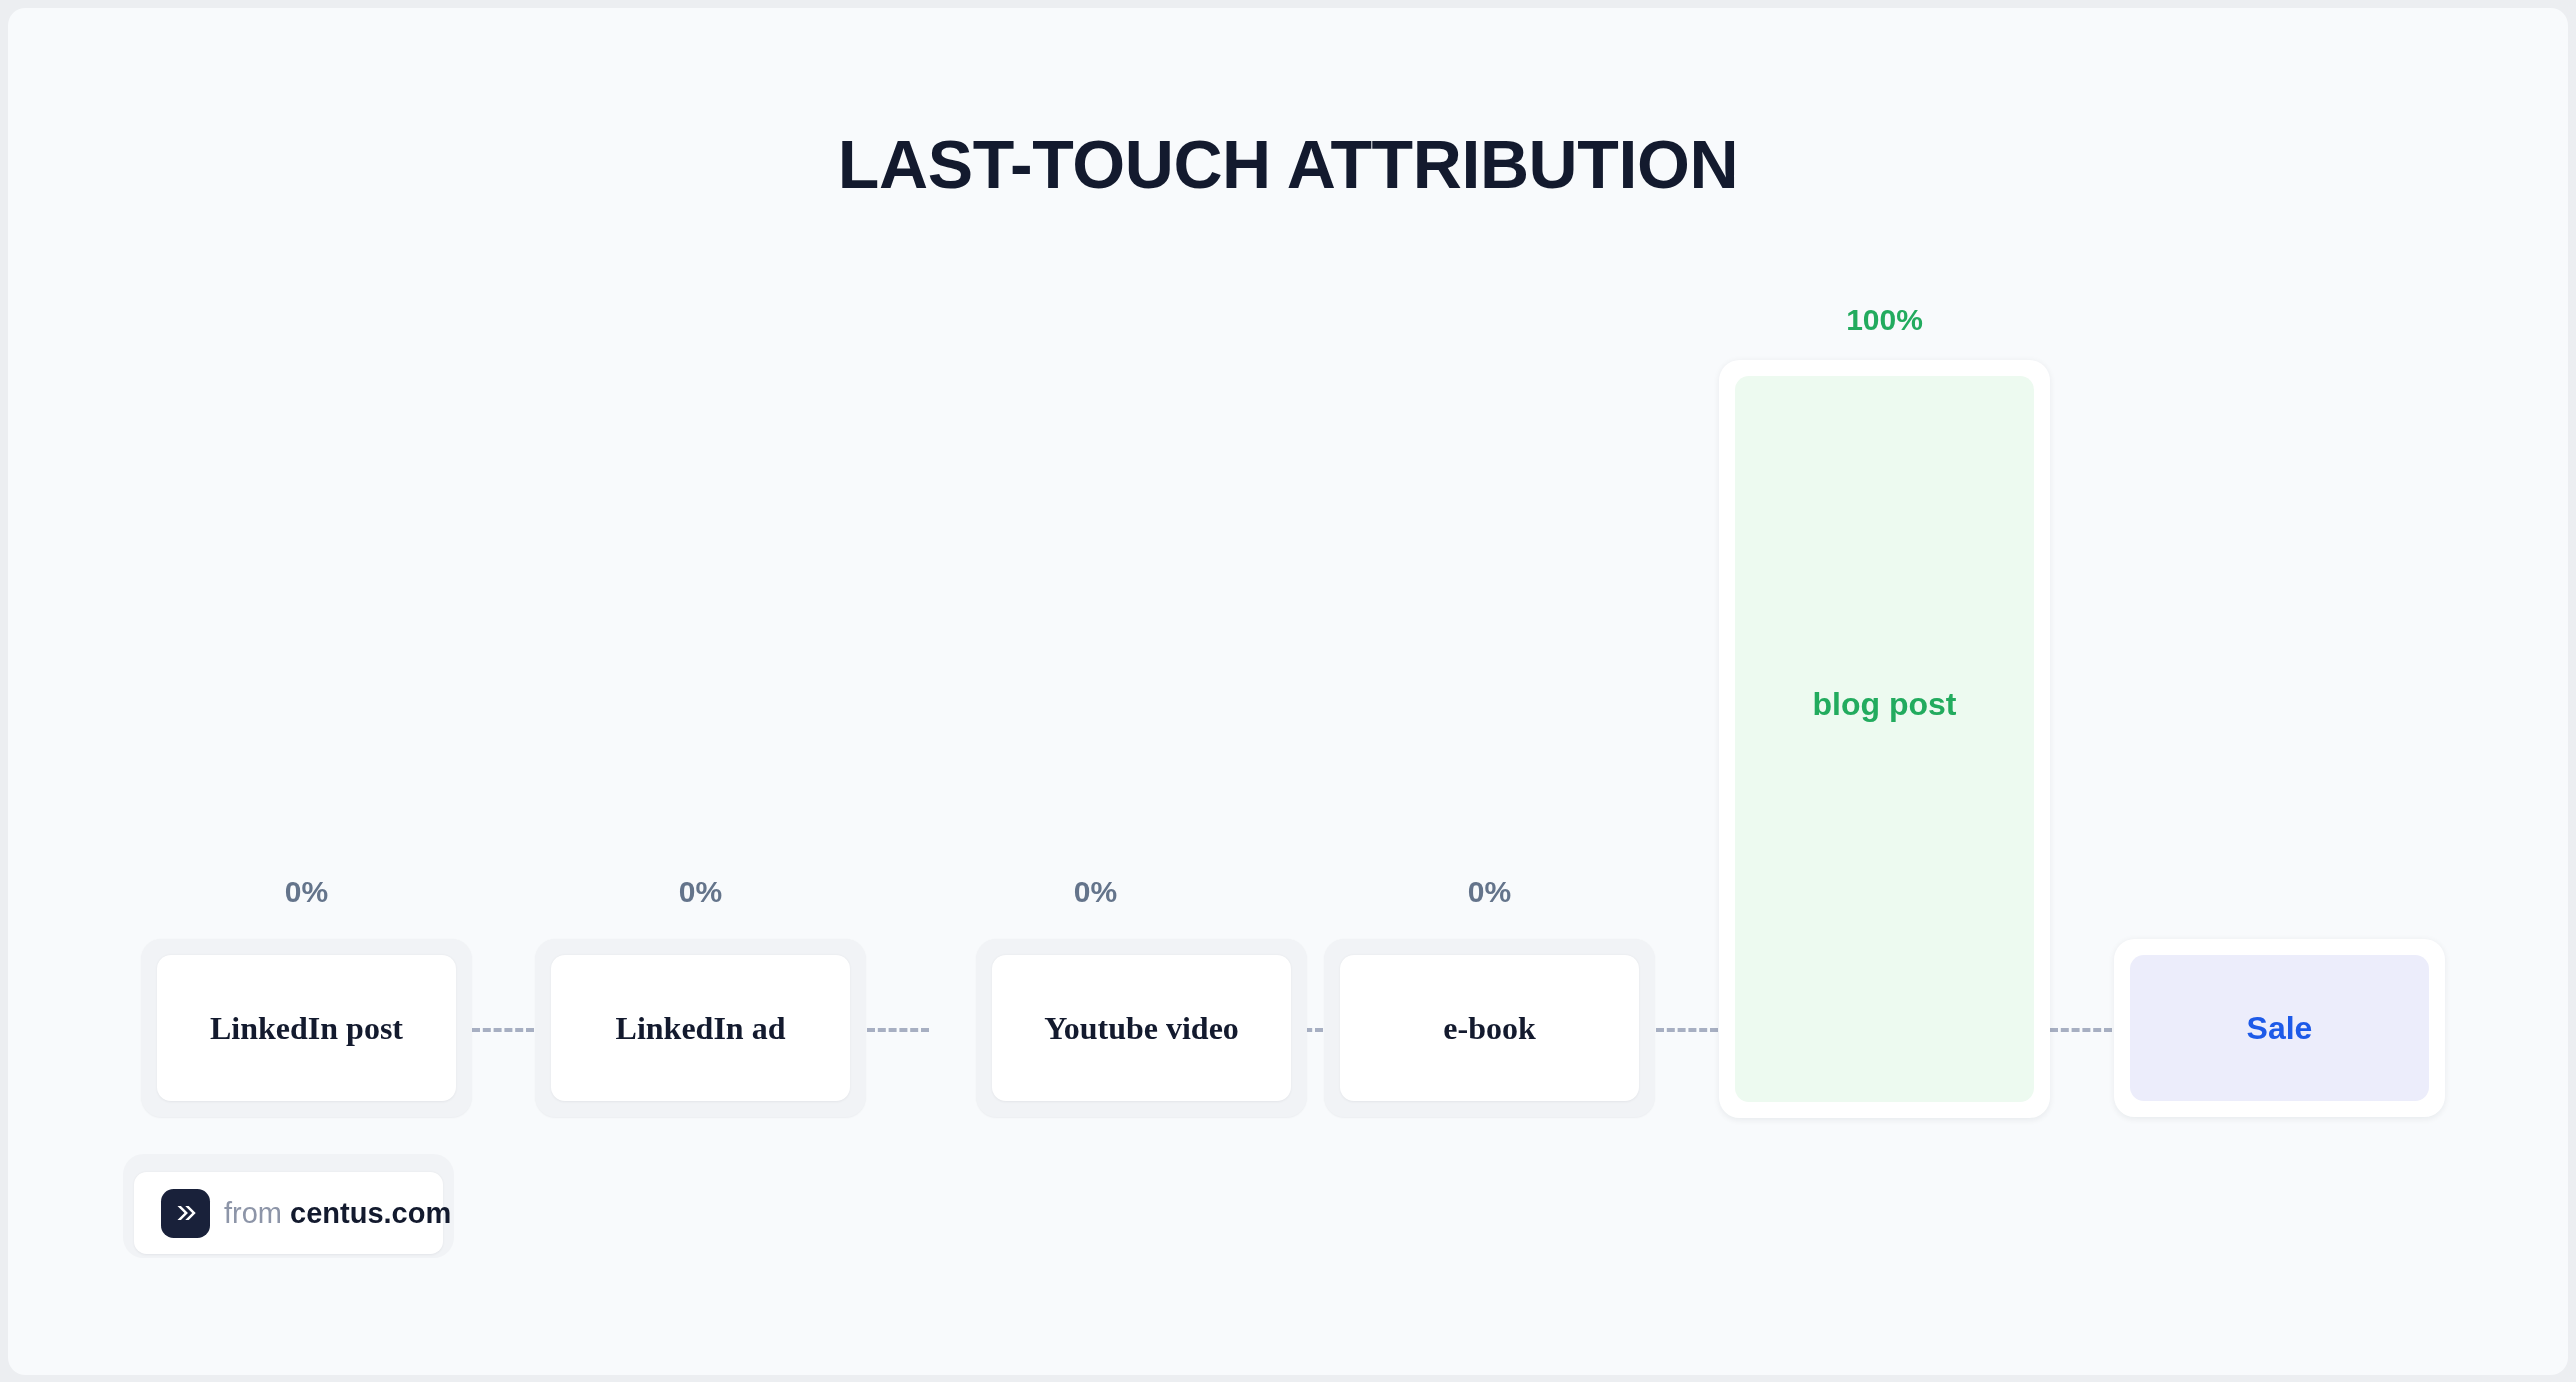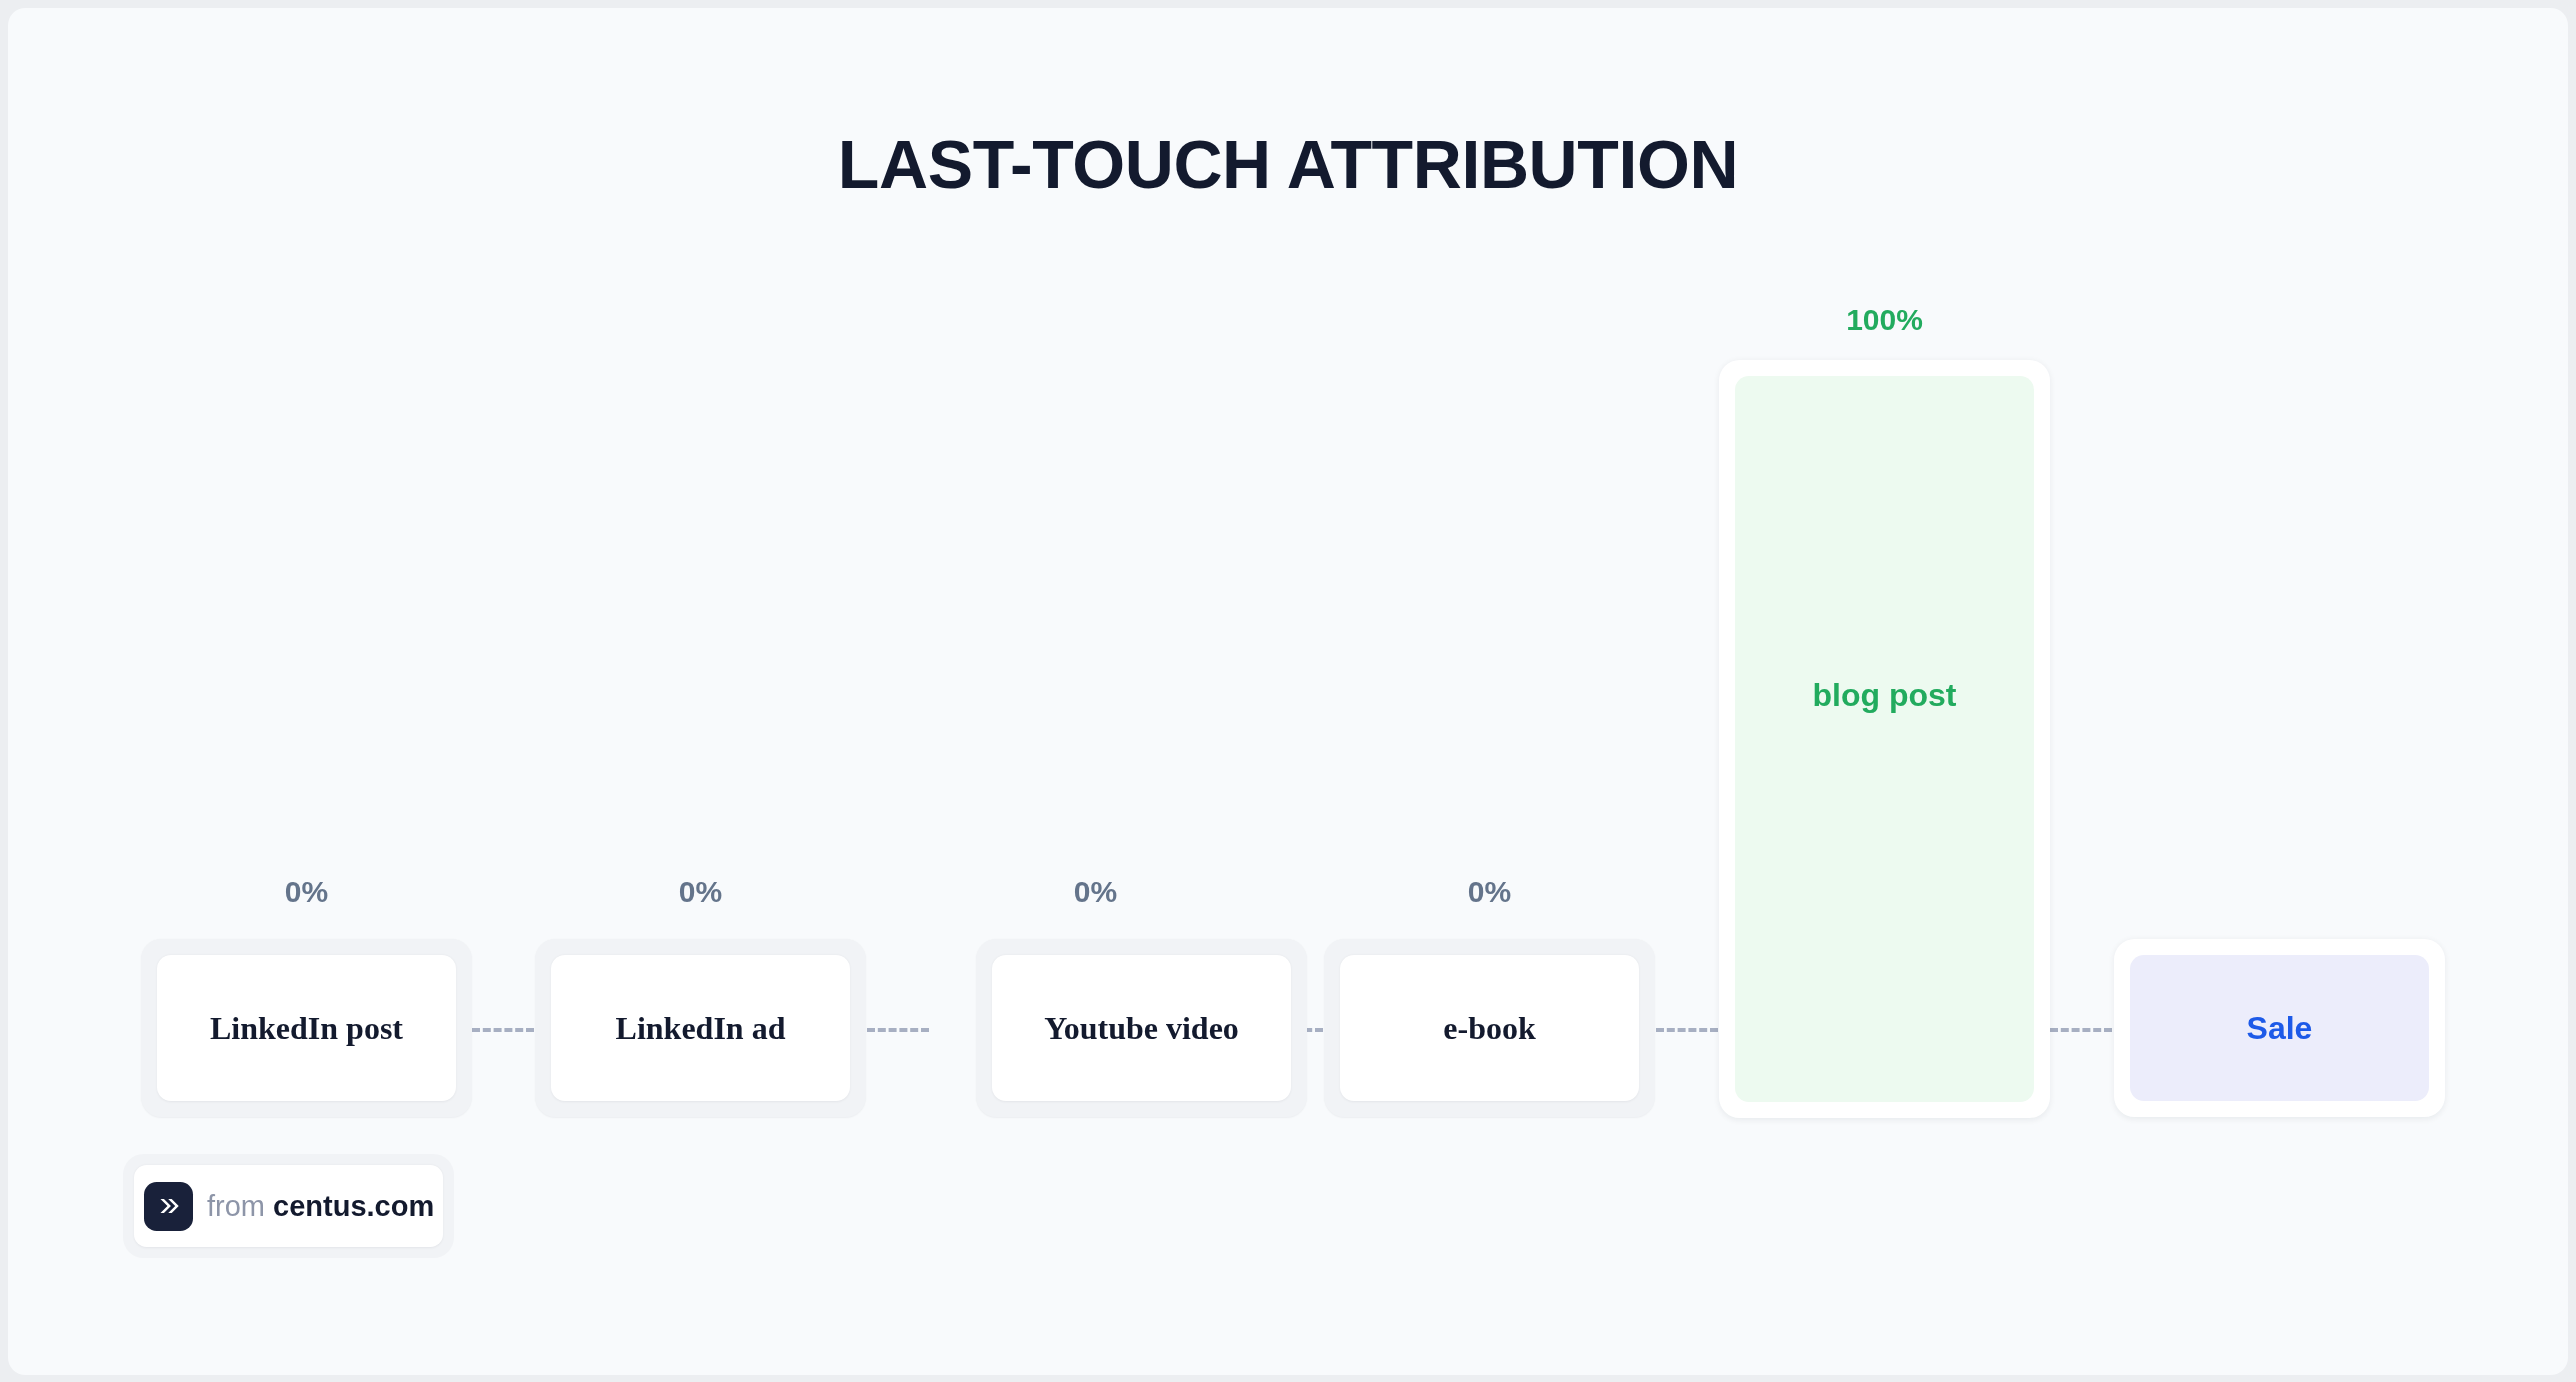--- a/index.html
+++ b/index.html
@@ -96,21 +96,21 @@
 
   
   .node.green{
     background:#ffffff;
     box-shadow:0 1.6px 6.3px rgba(15,23,42,.07);
   }
   .node.green .inner{
     background:#edfaf0;
     color:#22ab5e;
     align-items:flex-end;
-    padding-bottom:17px;
+    padding-bottom:8px;
   }
   .node.green .inner span{
     display:block;
     margin-bottom:0;
   }
 
   
   .node.blue{
     background:#ffffff;
     box-shadow:0 1.6px 6.3px rgba(15,23,42,.07);
@@ -130,22 +130,23 @@
     padding:11px;
     z-index:4;
   }
   .badge-inner{
     width:100%; height:100%;
     background:#ffffff;
     border-radius:12.6px;
     display:flex;
     align-items:center;
     gap:14px;
-    padding-left:10px;
+    padding-left:27px;
     box-shadow:0 0.8px 2.4px rgba(15,23,42,.06);
+    margin-top:7px;
   }
   .logo-mark{
     width:49px; height:49px;
     background:#19213a;
     border-radius:12.6px;
     display:flex;
     align-items:center;
     justify-content:center;
     flex:0 0 auto;
   }

